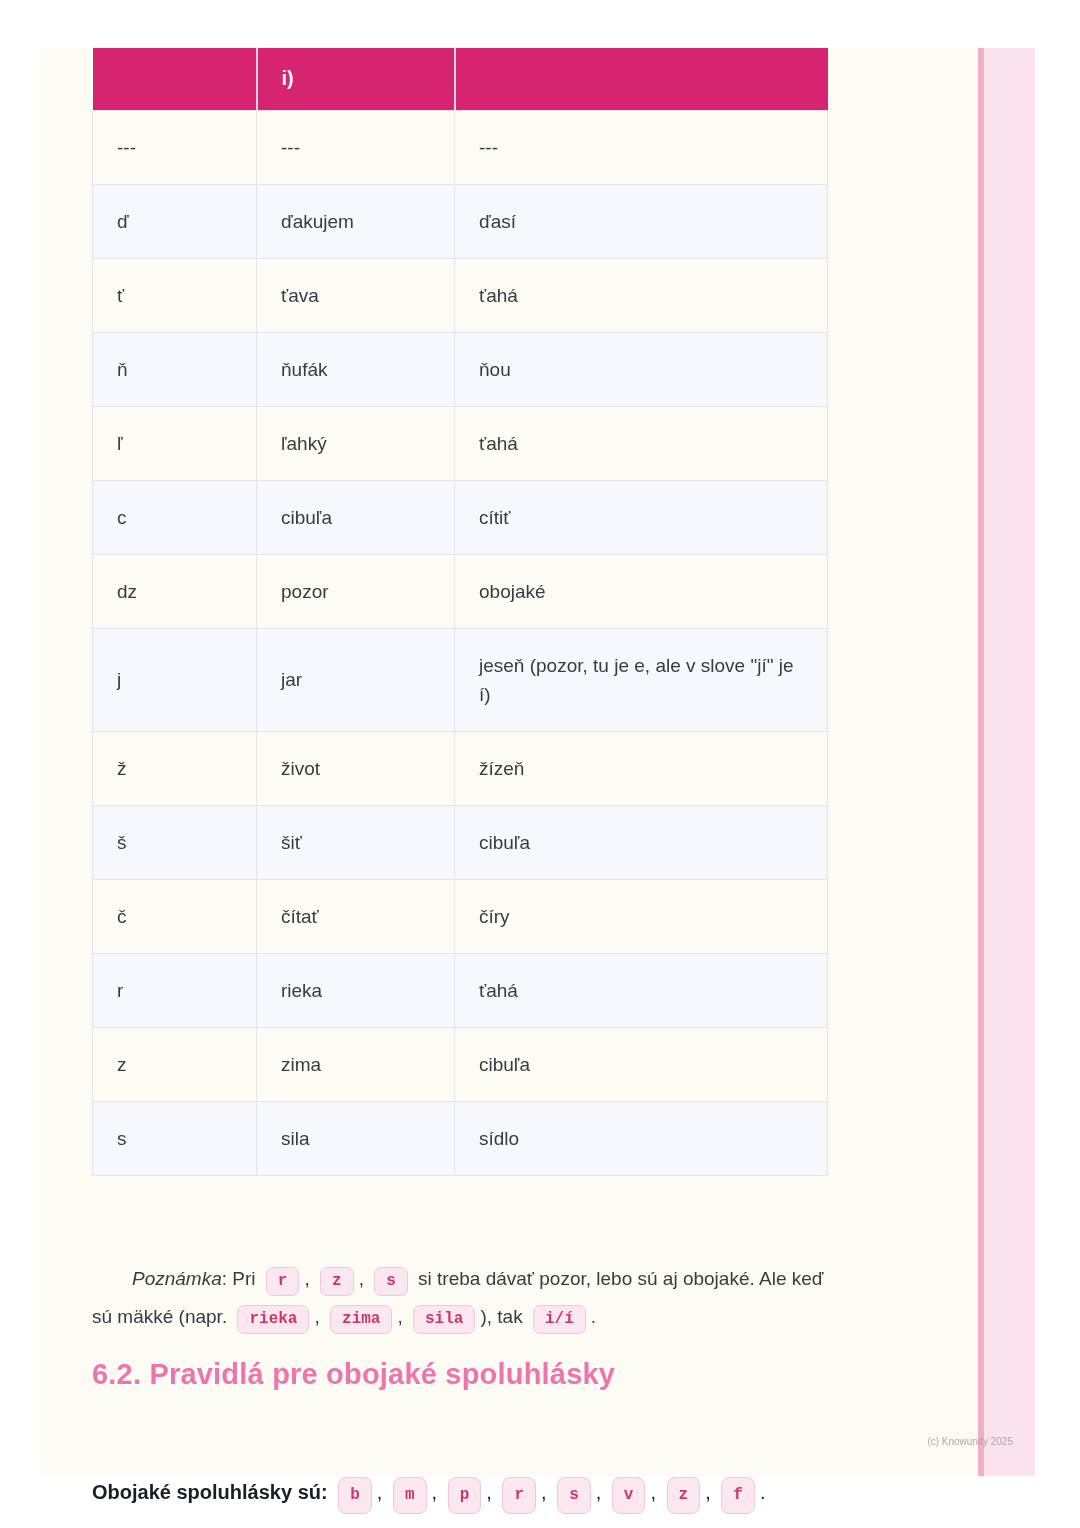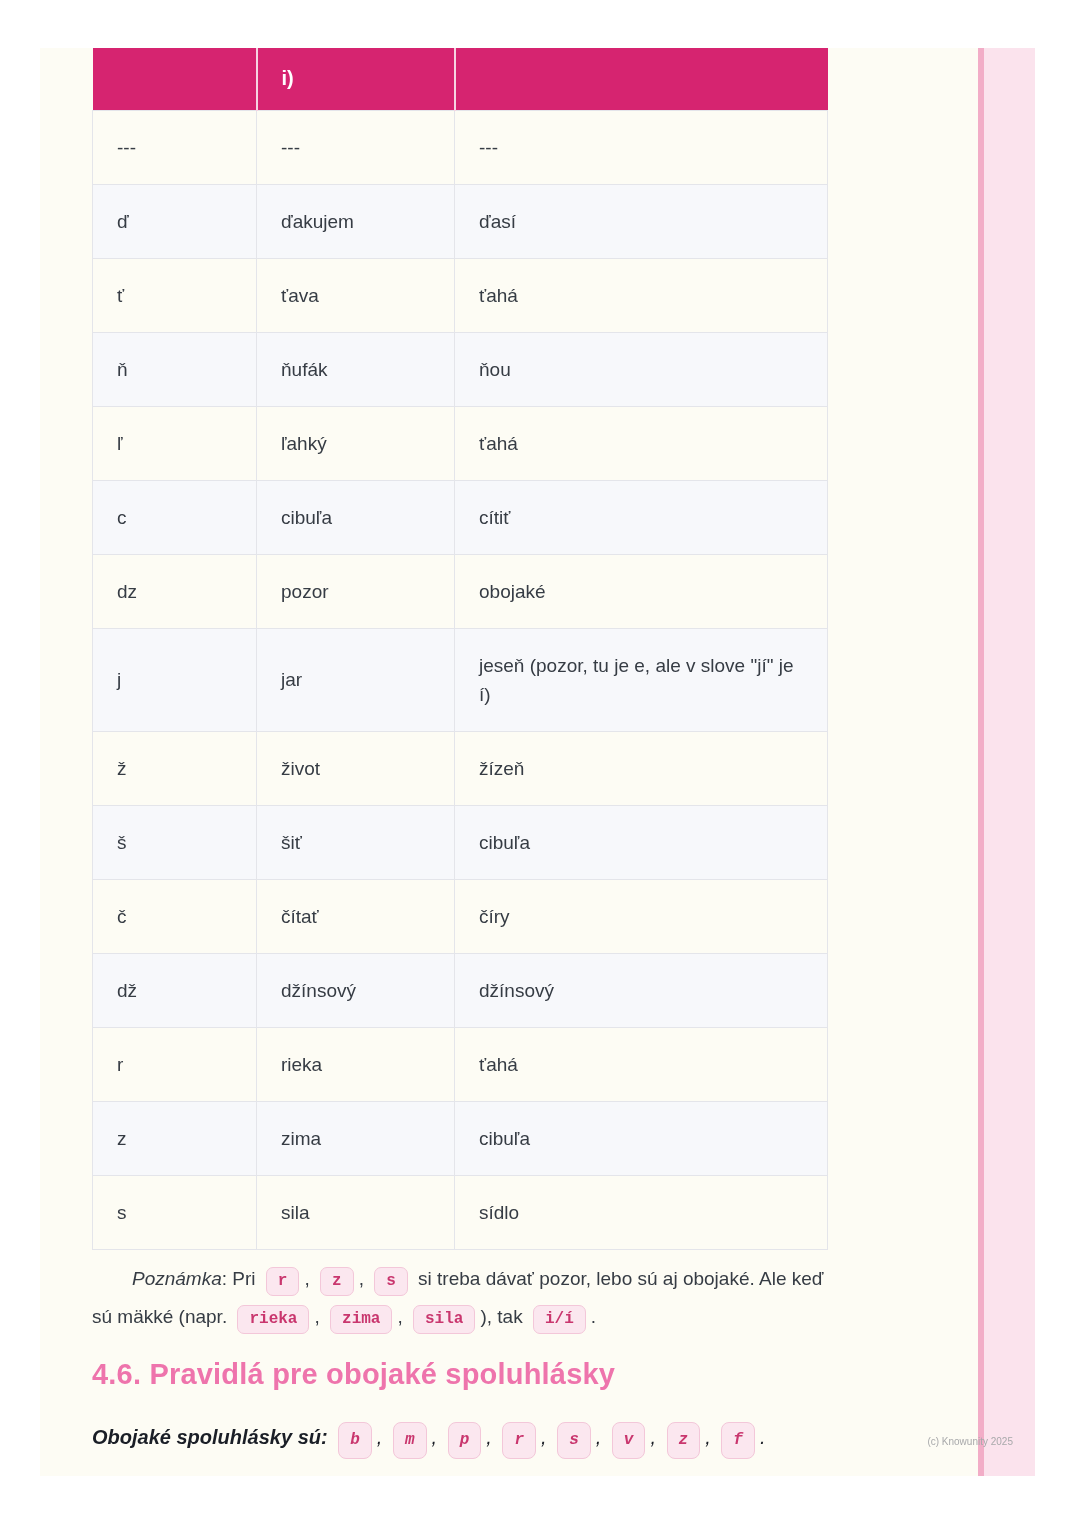--- a/index.html
+++ b/index.html
@@ -69,22 +69,22 @@
     color:var(--chip-text);
     line-height:24px;
     vertical-align:baseline;
   }
   .section-heading{
     position:absolute;left:52px;top:1310px;
     font-size:29px;font-weight:700;color:var(--heading-pink);
     letter-spacing:0.2px;
   }
   .obojake{
-    position:absolute;left:52px;top:1366px;width:760px;
-    font-size:20px;line-height:46px;color:#1A1E26;font-style:italic;
+    position:absolute;left:52px;top:1421px;width:760px;
+    font-size:20px;line-height:46px;color:#1A1E26;
   }
   .obojake strong{font-weight:700;}
   .obojake .chip{padding:5px 11px 6px;border-radius:8px;}
   .copyright{
     position:absolute;top:1388px;right:22px;z-index:2;
     font-size:10px;color:var(--footer-gray);
   }
 </style>
 </head>
 <body>
@@ -156,43 +156,38 @@
           <td>š</td>
           <td>šiť</td>
           <td>cibuľa</td>
         </tr>
         <tr>
           <td>č</td>
           <td>čítať</td>
           <td>číry</td>
         </tr>
         <tr>
-          <td>dž</td>
-          <td>džínsový</td>
-          <td>džínsový</td>
-        </tr>
-        <tr>
           <td>r</td>
           <td>rieka</td>
           <td>ťahá</td>
         </tr>
         <tr>
           <td>z</td>
           <td>zima</td>
           <td>cibuľa</td>
         </tr>
         <tr>
           <td>s</td>
           <td>sila</td>
           <td>sídlo</td>
         </tr>
       </tbody>
   </table>
 
   <p class="note"><em>Poznámka</em><span>: Pri </span><code class="chip">r</code><span>, </span><code class="chip">z</code><span>, </span><code class="chip">s</code><span> si treba dávať pozor, lebo sú aj obojaké. Ale keď sú mäkké (napr. </span><code class="chip">rieka</code><span>, </span><code class="chip">zima</code><span>, </span><code class="chip">sila</code><span>), tak </span><code class="chip">i/í</code><span>.</span></p>
 
-  <h2 class="section-heading">4.6. Pravidlá pre obojaké spoluhlásky</h2>
+  <h2 class="section-heading">6.2. Pravidlá pre obojaké spoluhlásky</h2>
 
   <p class="obojake"><strong>Obojaké spoluhlásky sú: </strong><code class="chip">b</code><span>, </span><code class="chip">m</code><span>, </span><code class="chip">p</code><span>, </span><code class="chip">r</code><span>, </span><code class="chip">s</code><span>, </span><code class="chip">v</code><span>, </span><code class="chip">z</code><span>, </span><code class="chip">f</code><span>.</span></p>
 
   <div class="copyright">(c) Knowunity 2025</div>
 
 </div>
 
 </body></html>

